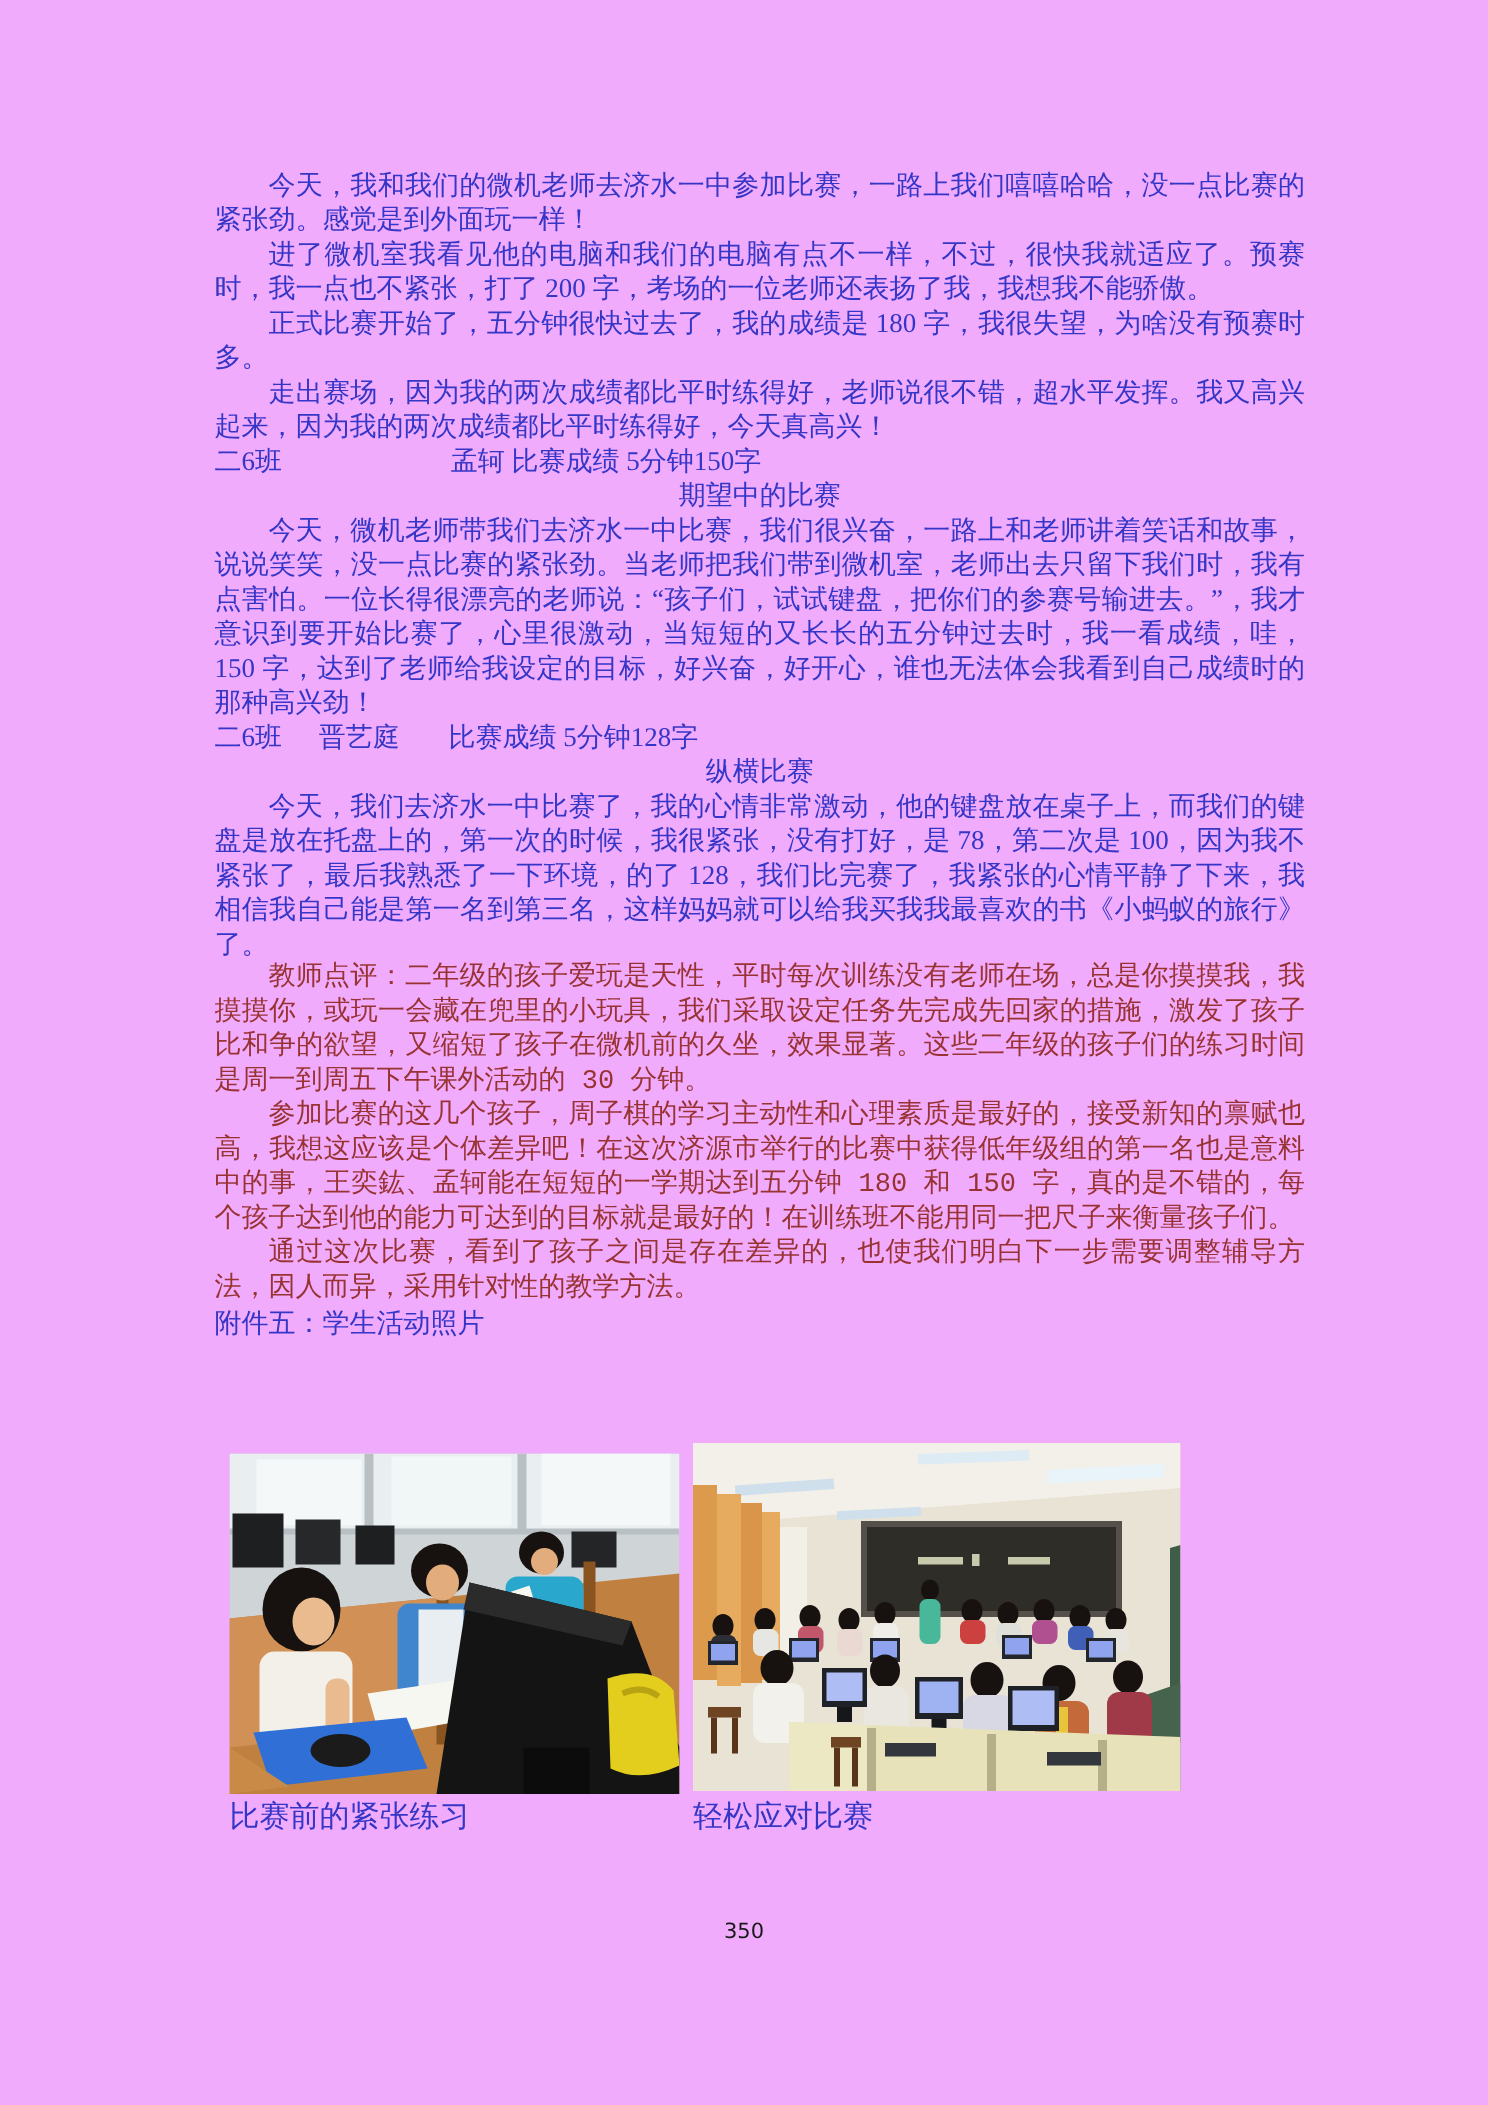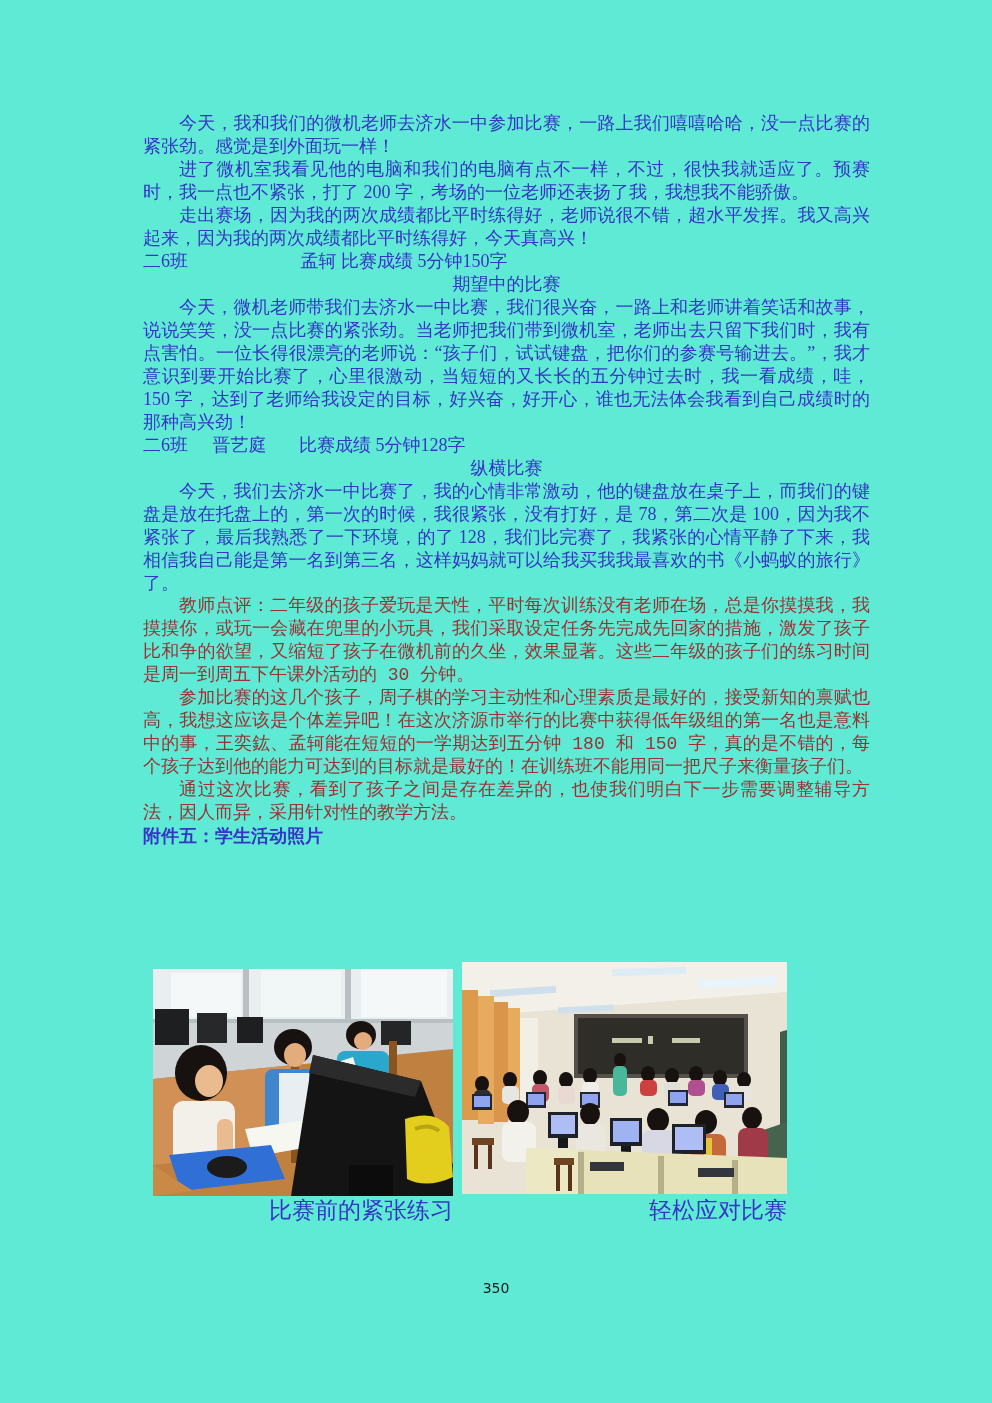--- a/index.html
+++ b/index.html
@@ -2,54 +2,54 @@
 <html><head>
 <meta charset="utf-8">
 <style>
   html, body { margin: 0; padding: 0; }
   body {
     width: 992px; height: 1403px;
     background: #ffffff;
     position: relative;
     font-family: "Liberation Serif", serif;
   }
-  .page { position: absolute; inset: 0; background: #5eead4; overflow: hidden; }
+  .page { position: absolute; inset: 0; background: #f0abfc; overflow: hidden; }
 
   .textflow {
     position: absolute;
     left: 143px; top: 112px; width: 727px;
     color: #3535c6;
     font-size: 18px;
     line-height: 23px;
     text-align: justify;
   }
   .para   { margin: 0; text-indent: 2em; }
   .teacher { color: #993333; font-family: Liberation Mono, monospace; }
   .heading { margin: 0; text-indent: 0; text-align: center; }
   .result-line { margin: 0; text-indent: 0; white-space: nowrap; }
   .gap-wide   { margin-right: 108px; }
   .gap-wider  { }
   .gap-small  { margin-right: 20px; }
   .gap-small2 { margin-right: 28px; }
-  .attachment { margin: 0; text-indent: 0; font-weight: bold; }
+  .attachment { margin: 0; text-indent: 0; }
 
   .photo {
     position: absolute;
     display: block;
   }
   .photo-left  { left: 153px; top: 969px; width: 300px; height: 227px; }
   .photo-right { left: 462px; top: 962px; width: 325px; height: 232px; }
 
   .caption {
     position: absolute;
     top: 1200px;
     color: #3535c6;
-    font-size: 23px;
+    font-size: 20px;
     line-height: 22px;
-    text-align: right;
+    text-align: left;
   }
   .caption-left  { left: 153px; width: 300px; }
   .caption-right { left: 462px; width: 325px; }
 
   .page-number {
     position: absolute;
     top: 1280px; left: 0; width: 100%;
     text-align: center;
     color: #1a1a1a;
     font-size: 14px;
@@ -58,20 +58,21 @@
 </style>
 </head>
 <body>
 
 <div class="page">
 
   <div class="textflow">
 
     <p class="para">今天，我和我们的微机老师去济水一中参加比赛，一路上我们嘻嘻哈哈，没一点比赛的紧张劲。感觉是到外面玩一样！</p>
     <p class="para">进了微机室我看见他的电脑和我们的电脑有点不一样，不过，很快我就适应了。预赛时，我一点也不紧张，打了 200 字，考场的一位老师还表扬了我，我想我不能骄傲。</p>
+    <p class="para">正式比赛开始了，五分钟很快过去了，我的成绩是 180 字，我很失望，为啥没有预赛时多。</p>
     <p class="para">走出赛场，因为我的两次成绩都比平时练得好，老师说很不错，超水平发挥。我又高兴起来，因为我的两次成绩都比平时练得好，今天真高兴！</p>
 
     <p class="result-line">
       <span class="gap-wide">二6班</span>
       <span class="gap-wider">孟轲</span>
       <span>比赛成绩 5分钟150字</span>
     </p>
 
     <p class="heading">期望中的比赛</p>
     <p class="para">今天，微机老师带我们去济水一中比赛，我们很兴奋，一路上和老师讲着笑话和故事，说说笑笑，没一点比赛的紧张劲。当老师把我们带到微机室，老师出去只留下我们时，我有点害怕。一位长得很漂亮的老师说：“孩子们，试试键盘，把你们的参赛号输进去。”，我才意识到要开始比赛了，心里很激动，当短短的又长长的五分钟过去时，我一看成绩，哇，150 字，达到了老师给我设定的目标，好兴奋，好开心，谁也无法体会我看到自己成绩时的那种高兴劲！</p>

